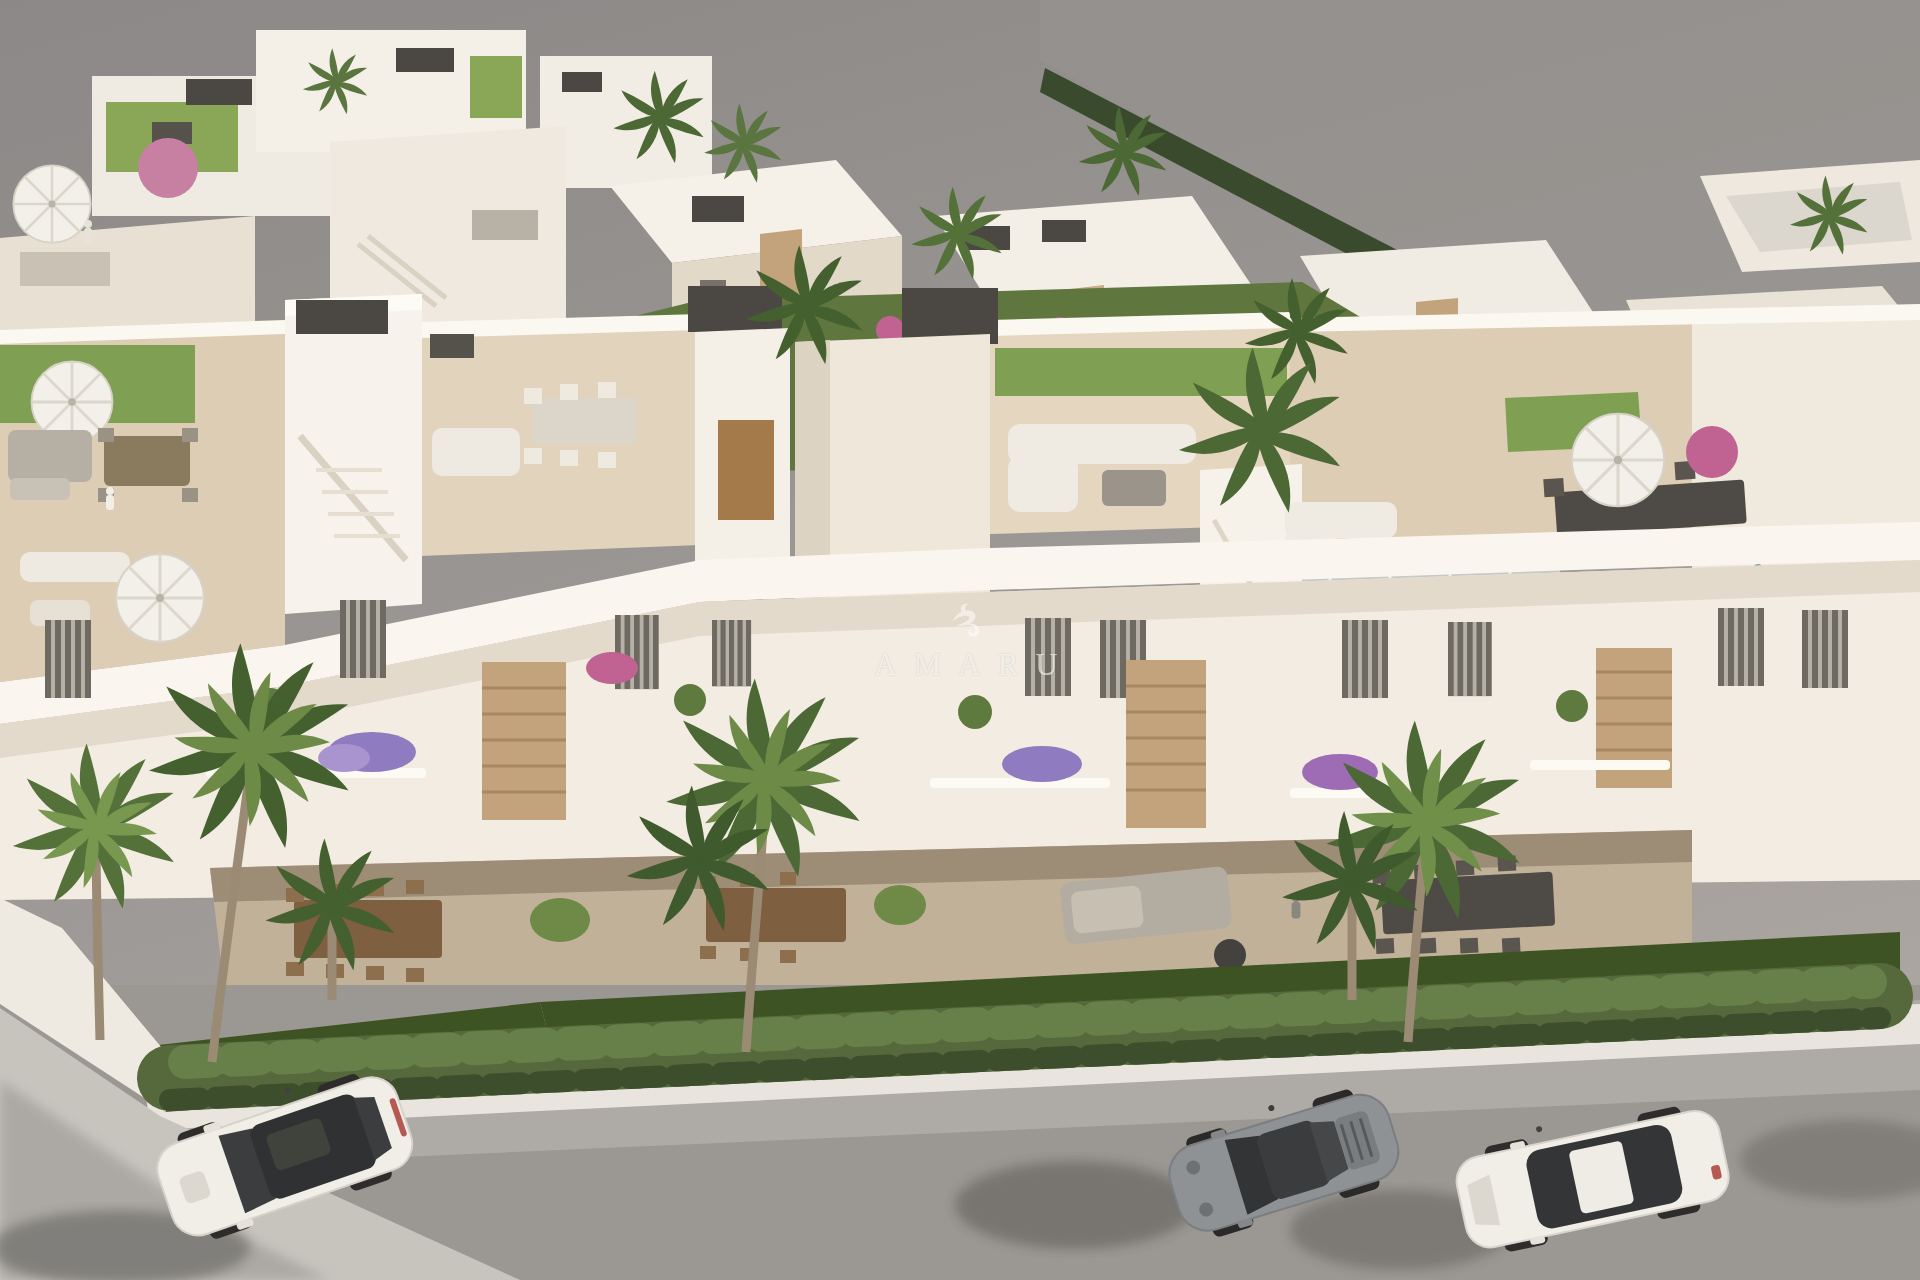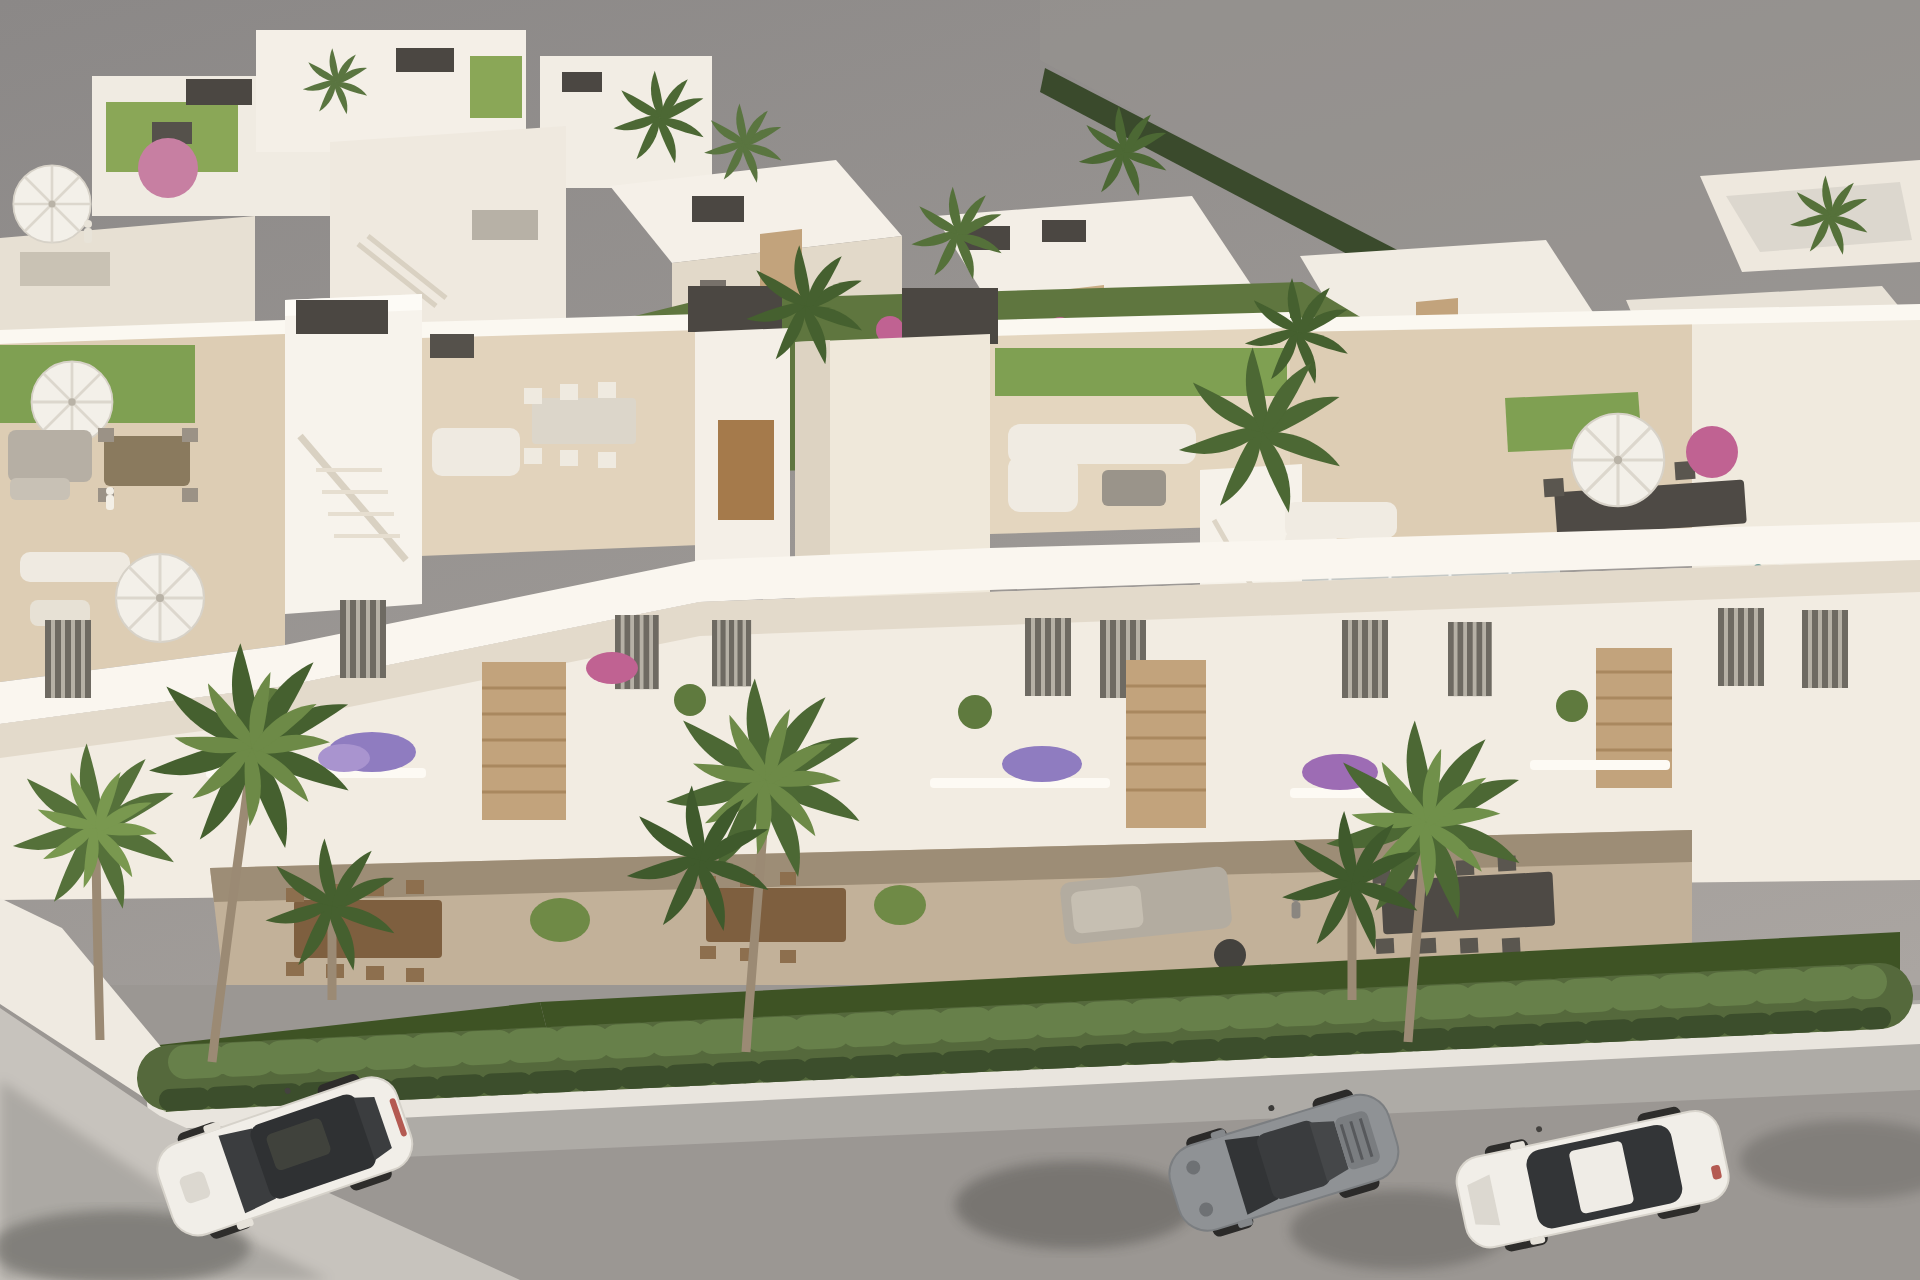--- a/index.html
+++ b/index.html
@@ -413,13 +413,23 @@
     <use href="#head8" transform="translate(1124,152) scale(.68)" fill="#4c6834"></use>
     <use href="#head8" transform="translate(958,234) scale(.7)" fill="#55713a"></use>
     <use href="#head8" transform="translate(1298,332) scale(.8)" fill="#45602f"></use>
     <use href="#head8" transform="translate(1262,432) scale(1.25)" fill="#4c6834"></use>
     <use href="#head8" transform="translate(1830,216) scale(.6)" fill="#55713a"></use>
     <use href="#head8" transform="translate(336,82) scale(.5)" fill="#5a7540"></use>
     <use href="#head8" transform="translate(806,306) scale(.9)" fill="#45602f"></use>
   </g>
 </svg>
 
+<div class="watermark">
+  <svg class="wm-logo" viewBox="0 0 40 46">
+    <g fill="#ffffff">
+      <path d="M16,14 C10,4 16,0 22,1 C18,4 18,8 20,11 Z"></path>
+      <path d="M4,22 C8,12 16,8 24,9 C30,10 32,15 30,19 C26,26 16,28 8,26 C14,25 22,22 24,17 C20,13 10,16 4,22 Z"></path>
+      <path d="M22,24 C30,24 36,28 35,34 C34,39 28,41 24,38 C21,35 22,31 26,30 C24,33 25,35 27,36 C30,36 32,33 30,30 C28,26 24,26 20,26 Z"></path>
+    </g>
+  </svg>
+  <span class="wm-text">AMARU</span>
 </div>
+</div>
 
 </body></html>

